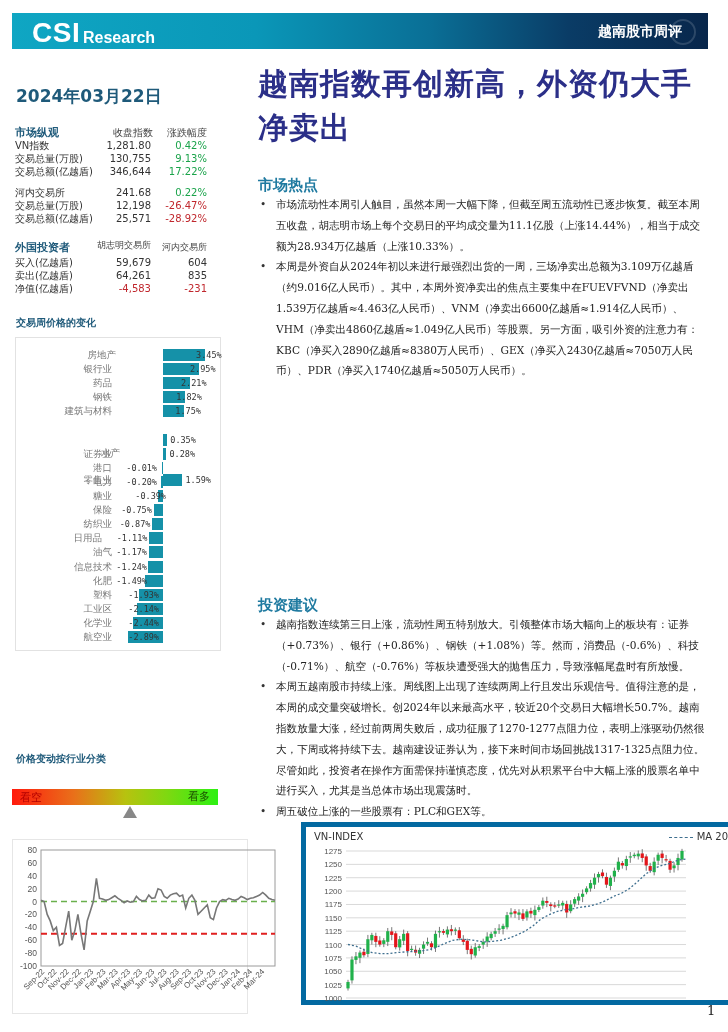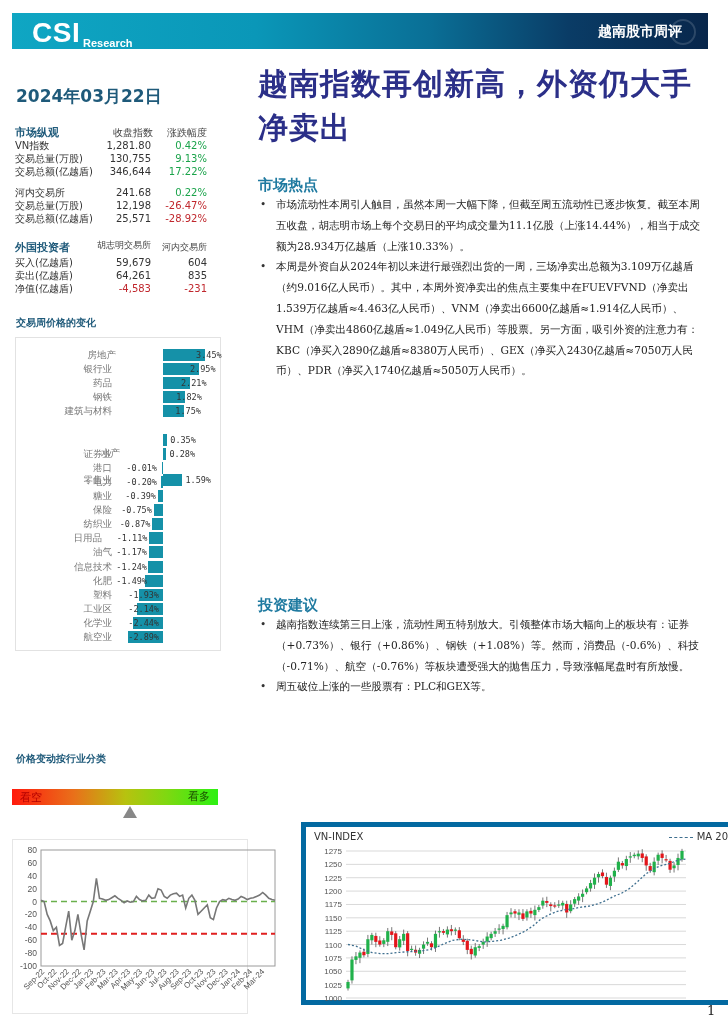--- a/index.html
+++ b/index.html
@@ -5,21 +5,21 @@
   * { box-sizing: border-box; margin: 0; padding: 0; }
   html, body { width: 728px; height: 1032px; background: #ffffff; overflow: hidden; }
   body { position: relative; font-family: "DejaVu Sans", "Liberation Sans", sans-serif; color: #222; }
 
   
   .banner {
     position: absolute; left: 12px; top: 13px; width: 696px; height: 36px;
     background: linear-gradient(90deg, #0fa6c3 0%, #0a97b8 35%, #0a6f96 60%, #0a3c66 80%, #08264b 100%);
   }
   .banner .logo { position: absolute; left: 20px; top: 4px; color: #fff; font-family: "Liberation Sans", sans-serif; font-weight: bold; font-size: 28px; letter-spacing: 0.5px; }
-  .banner .logo-sub { position: absolute; left: 71px; top: 24px; color: #fff; font-family: "Liberation Sans", sans-serif; font-weight: bold; font-size: 11px; }
+  .banner .logo-sub { position: absolute; left: 71px; top: 16px; color: #fff; font-family: "Liberation Sans", sans-serif; font-weight: bold; font-size: 16px; }
   .banner .tag { position: absolute; right: 26px; top: 10px; color: #fff; font-weight: bold; font-size: 14px; }
   .banner .seal { position: absolute; right: 12px; top: 6px; width: 26px; height: 26px; border-radius: 50%; border: 2px solid rgba(255,255,255,0.15); }
 
   
   .date { position: absolute; left: 16px; top: 85px; color: #1f5a7a; font-weight: bold; font-size: 17px; }
 
   .tbl { position: absolute; left: 15px; font-size: 10px; color: #333; }
   .tbl .row { position: relative; height: 13px; line-height: 13px; }
   .tbl .c0 { position: absolute; left: 0; white-space: nowrap; }
   .tbl .c1 { position: absolute; right: 0; text-align: right; white-space: nowrap; }
@@ -184,21 +184,21 @@
       <span class="val" style="right: 65px;">-0.01%</span>
     </div>
     <div class="bar-row" style="top: 136.9px;">
       <span class="lbl" style="right: 110px;">电力</span>
       <div class="bar" style="width: 2.44px; left: 144.56px; background: rgb(21, 145, 168);"></div>
       <span class="val" style="right: 65px;">-0.20%</span>
     </div>
     <div class="bar-row" style="top: 151px;">
       <span class="lbl" style="right: 110px;">糖业</span>
       <div class="bar" style="width: 4.758px; left: 142.242px; background: rgb(21, 145, 168);"></div>
-      <span class="val" style="right: 66px;">-0.39%</span>
+      <span class="val" style="right: 56px;">-0.39%</span>
     </div>
     <div class="bar-row" style="top: 165.1px;">
       <span class="lbl" style="right: 110px;">保险</span>
       <div class="bar" style="width: 9.15px; left: 137.85px; background: rgb(21, 145, 168);"></div>
       <span class="val" style="right: 70.15px; margin-left: 12px;">-0.75%</span>
     </div>
     <div class="bar-row" style="top: 179.2px;">
       <span class="lbl" style="right: 110px;">纺织业</span>
       <div class="bar" style="width: 10.614px; left: 136.386px; background: rgb(21, 145, 168);"></div>
       <span class="val" style="right: 71.614px;">-0.87%</span>
@@ -293,20 +293,21 @@
 
 <div class="h2" style="top:176px;">市场热点</div>
 <ul class="bullets" id="hot" style="top:194px;">
     <li>市场流动性本周引人触目，虽然本周一大幅下降，但截至周五流动性已逐步恢复。截至本周五收盘，胡志明市场上每个交易日的平均成交量为11.1亿股（上涨14.44%），相当于成交额为28.934万亿越盾（上涨10.33%）。</li>
     <li>本周是外资自从2024年初以来进行最强烈出货的一周，三场净卖出总额为3.109万亿越盾（约9.016亿人民币）。其中，本周外资净卖出的焦点主要集中在FUEVFVND（净卖出1.539万亿越盾≈4.463亿人民币）、VNM（净卖出6600亿越盾≈1.914亿人民币）、VHM（净卖出4860亿越盾≈1.049亿人民币）等股票。另一方面，吸引外资的注意力有：KBC（净买入2890亿越盾≈8380万人民币）、GEX（净买入2430亿越盾≈7050万人民币）、PDR（净买入1740亿越盾≈5050万人民币）。</li>
   </ul>
 
 <div class="h2" style="top:596px;">投资建议</div>
 <ul class="bullets" id="advice" style="top:614px;">
     <li>越南指数连续第三日上涨，流动性周五特别放大。引领整体市场大幅向上的板块有：证券（+0.73%）、银行（+0.86%）、钢铁（+1.08%）等。然而，消费品（-0.6%）、科技（-0.71%）、航空（-0.76%）等板块遭受强大的抛售压力，导致涨幅尾盘时有所放慢。</li>
+    <li>本周五越南股市持续上涨。周线图上出现了连续两周上行且发出乐观信号。值得注意的是，本周的成交量突破增长。创2024年以来最高水平，较近20个交易日大幅增长50.7%。越南指数放量大涨，经过前两周失败后，成功征服了1270-1277点阻力位，表明上涨驱动仍然很大，下周或将持续下去。越南建设证券认为，接下来时间市场回挑战1317-1325点阻力位。尽管如此，投资者在操作方面需保持谨慎态度，优先对从积累平台中大幅上涨的股票名单中进行买入，尤其是当总体市场出现震荡时。</li>
     <li>周五破位上涨的一些股票有：PLC和GEX等。</li>
   </ul>
 
 <div class="candlebox">
   <span class="title">VN-INDEX</span>
   <span class="legend"><span class="dash"></span><span>MA 20</span></span>
   <svg id="candlesvg" width="393" height="183" viewBox="0 0 393 183" style="position:absolute;left:0;top:0;">
       <line x1="40" x2="380" y1="24" y2="24" stroke="#d9d9d9" stroke-width="1"></line>
       <text x="36" y="27" font-size="8" fill="#555" text-anchor="end" font-family="Liberation Sans, sans-serif">1275</text>
       <line x1="40" x2="380" y1="37.363636363636374" y2="37.363636363636374" stroke="#d9d9d9" stroke-width="1"></line>

